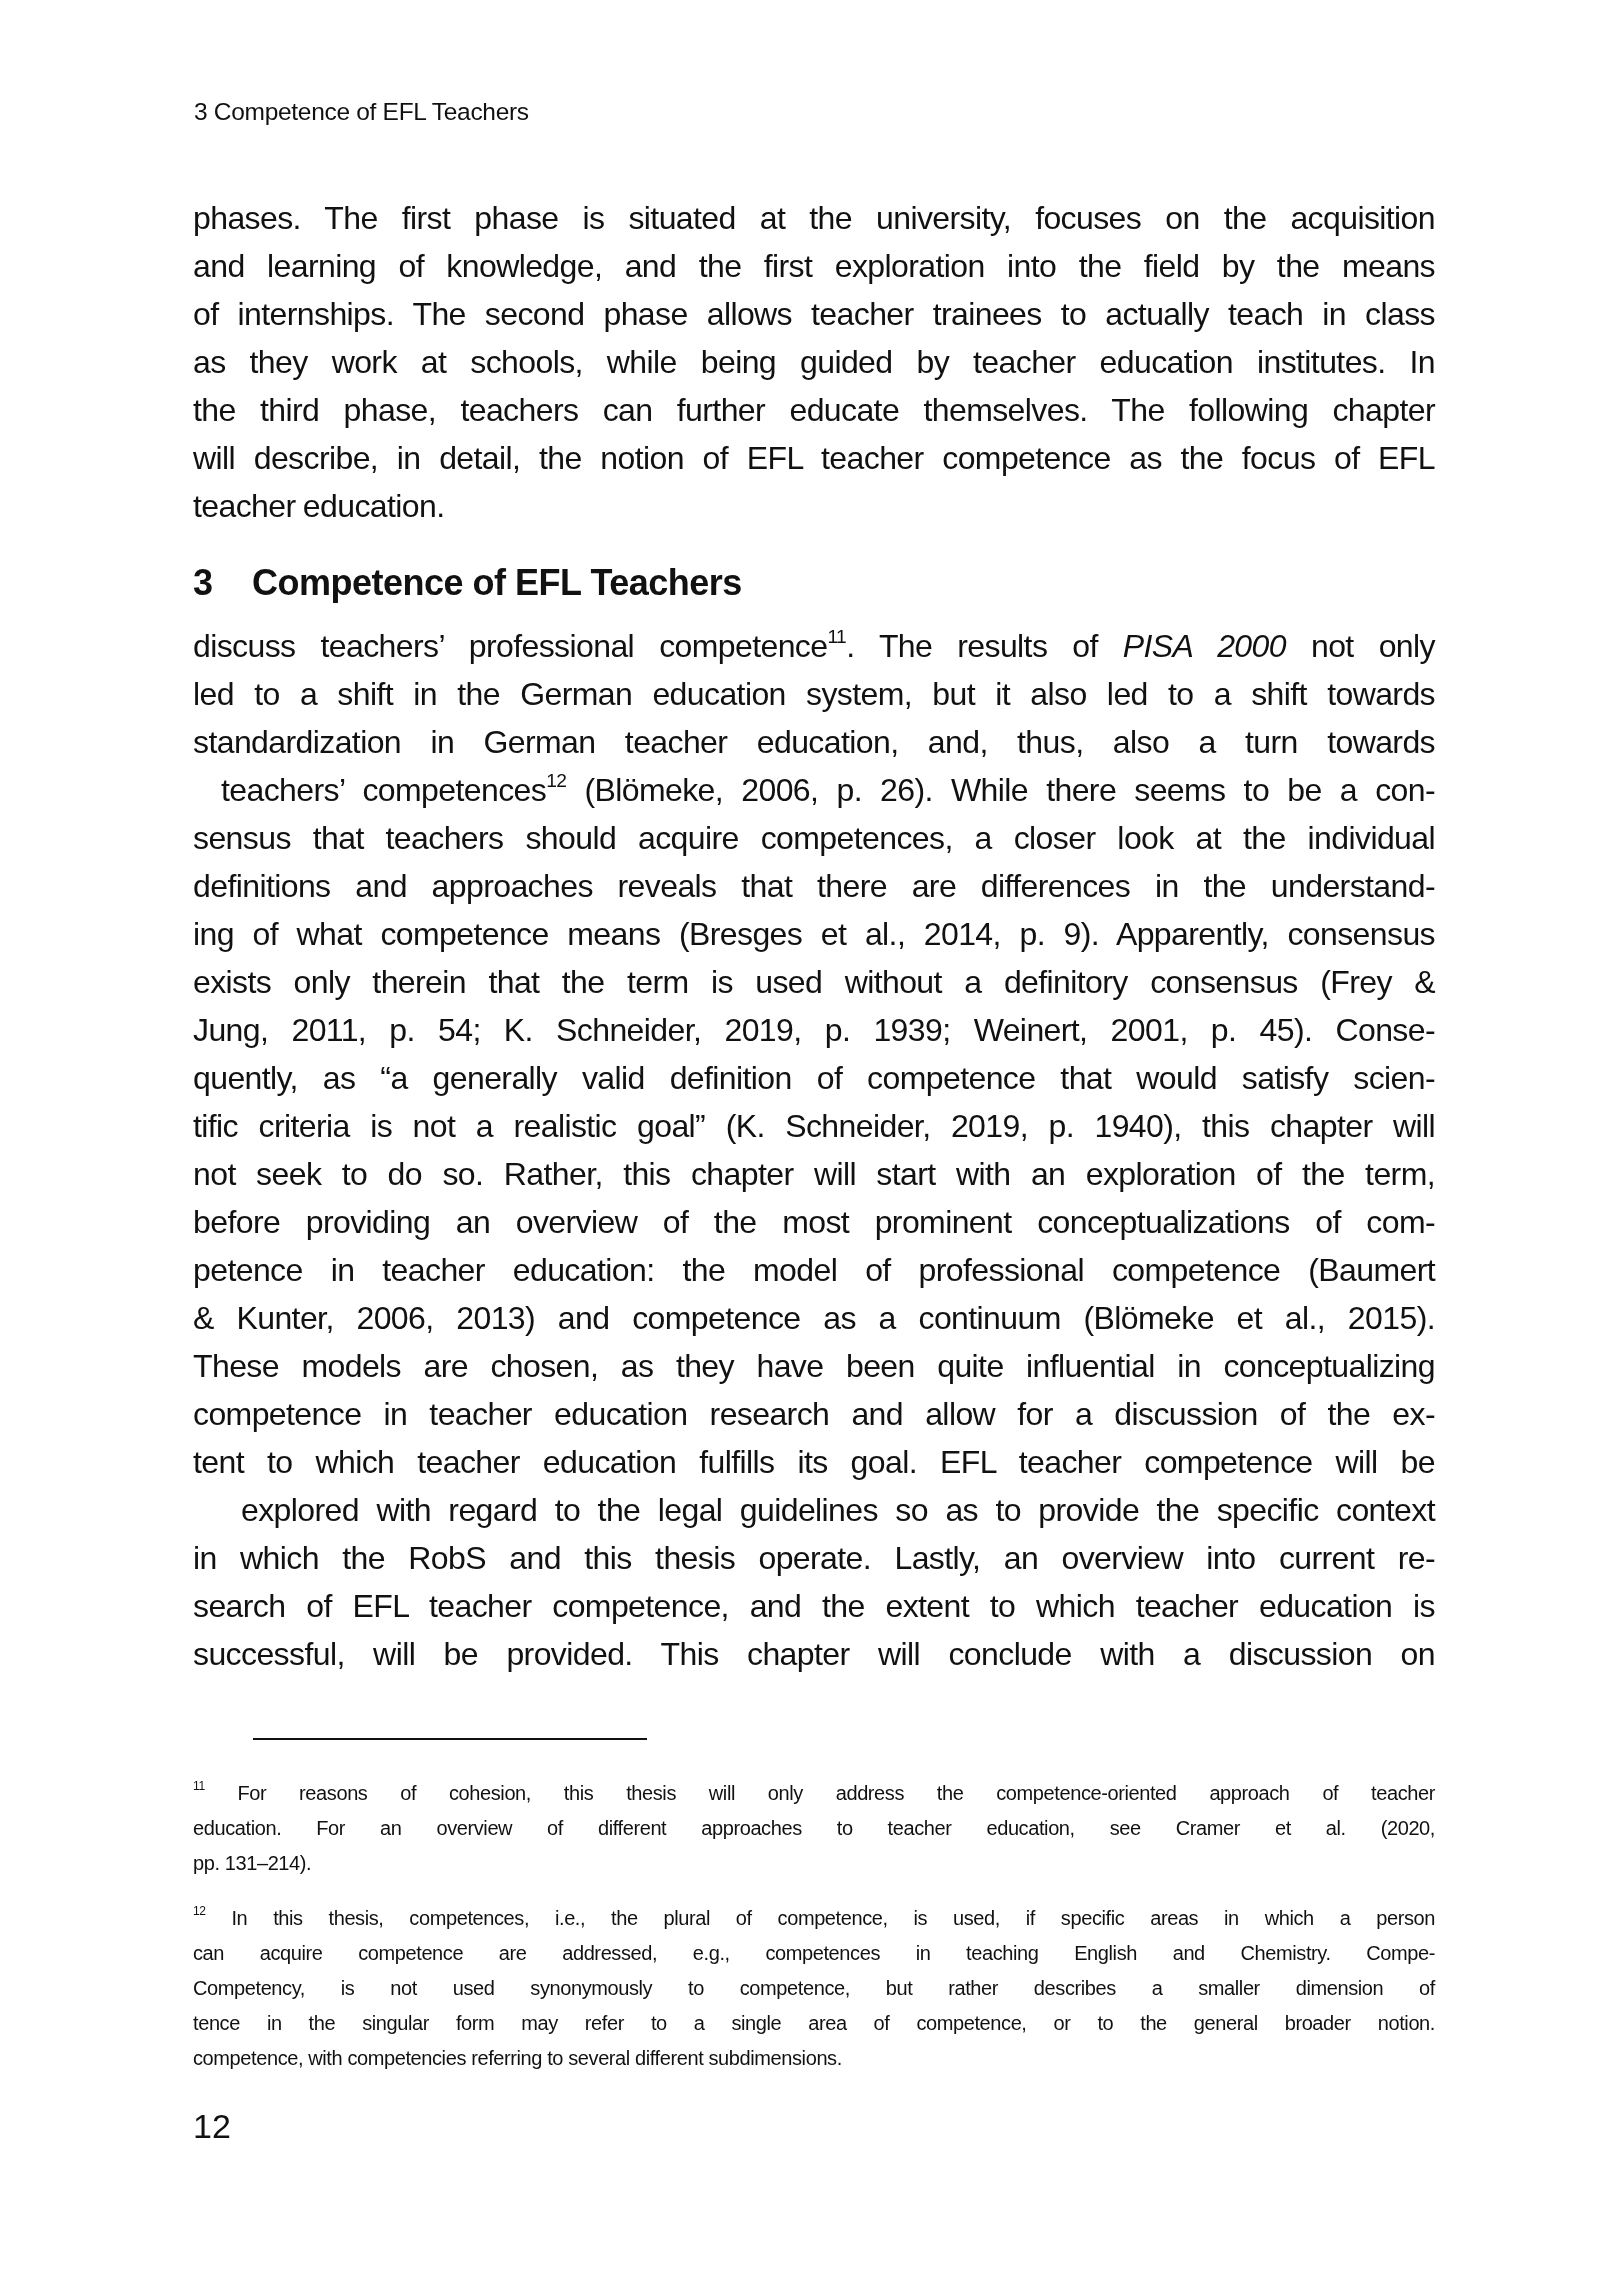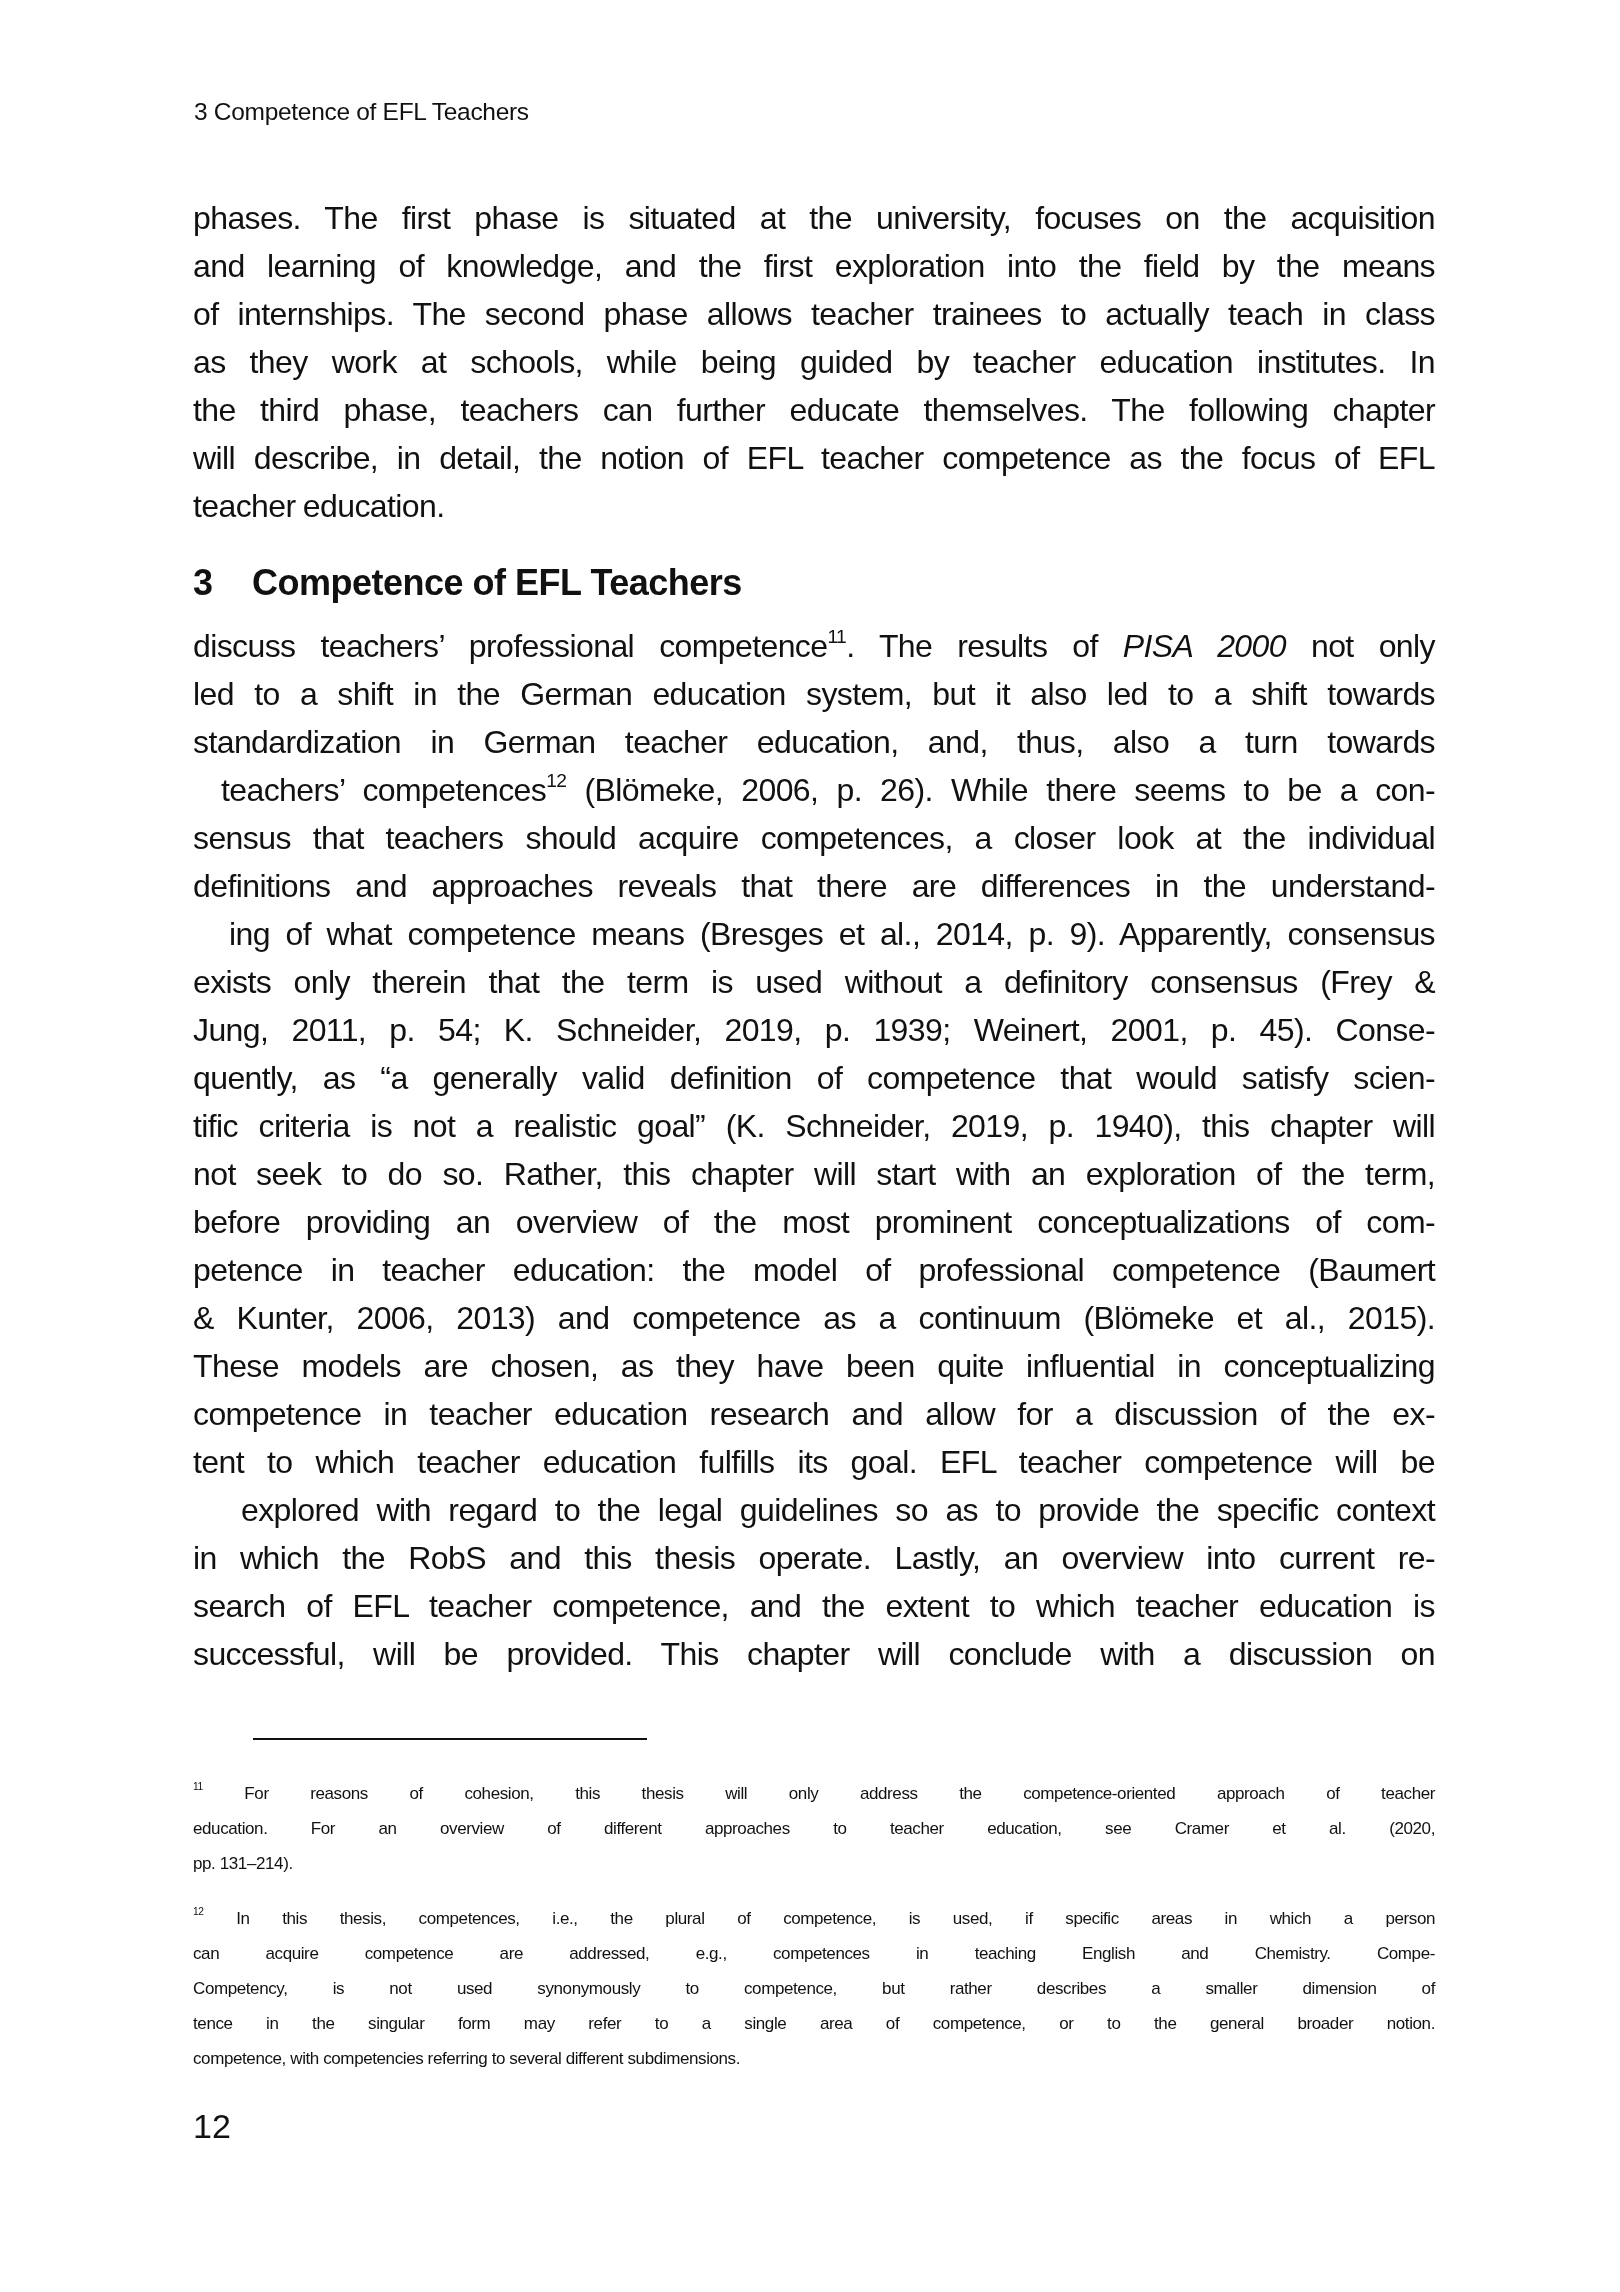--- a/index.html
+++ b/index.html
@@ -3,21 +3,21 @@
 <meta charset="utf-8">
 <style>
   html, body { margin: 0; padding: 0; background: #ffffff; }
   body { width: 1620px; height: 2293px; position: relative; overflow: hidden;
          font-family: "Liberation Sans", "DejaVu Sans", sans-serif; color: #111111; }
   .running-head { position: absolute; left: 194px; top: 98px; font-size: 24.5px; letter-spacing: -0.3px; }
   .block { position: absolute; left: 193px; width: 1242px; }
   .line { display: block; text-align: justify; text-align-last: justify; white-space: nowrap; overflow: visible; }
   .line.last { text-align-last: left; }
   .body-text .line { font-size: 32px; height: 48px; line-height: 48px; letter-spacing: -0.6px; word-spacing: -1px; }
-  .fn-text .line { font-size: 17px; height: 35px; line-height: 35px; letter-spacing: -0.4px; }
+  .fn-text .line { font-size: 20px; height: 35px; line-height: 35px; letter-spacing: -0.4px; }
   .heading { position: absolute; left: 193px; top: 562px; font-size: 36px; font-weight: bold; letter-spacing: -0.5px; }
   .heading .num { display: inline-block; width: 59px; }
   .rule { position: absolute; left: 253px; top: 1738px; width: 394px; height: 2px; background: #111; }
   sup { font-size: 60%; line-height: 0; position: relative; top: -2px; vertical-align: super; }
   .page-num { position: absolute; left: 193px; top: 2107px; font-size: 34px; }
   em { font-style: italic; }
 </style>
 </head>
 <body>
 
@@ -38,21 +38,21 @@
 </div>
 
 <div class="block body-text" style="top:622px;">
   <span class="line" style="white-space: normal;"><span>discuss teachers’ professional competence</span><sup>11</sup><span>. The results of </span><em>PISA 2000</em><span> not only</span></span>
   <span class="line" style="white-space: normal;">led to a shift in the German education system, but it also led to a shift towards</span>
   <span class="line" style="white-space: normal;">standardization in German teacher education, and, thus, also a turn towards</span>
   <span class="line" style="white-space: normal; margin-left: 28px;"><span>teachers’ competences</span><sup>12</sup><span> (Blömeke, 2006, p. 26). While there seems to be a con-</span></span>
   <div id="p2rest">
       <span class="line" style="white-space: normal;">sensus that teachers should acquire competences, a closer look at the individual</span>
       <span class="line" style="white-space: normal;">definitions and approaches reveals that there are differences in the understand-</span>
-      <span class="line" style="white-space: normal; margin-left: 36px;">ing of what competence means (Bresges et al., 2014, p. 9). Apparently, consensus</span>
+      <span class="line" style="white-space: normal;">ing of what competence means (Bresges et al., 2014, p. 9). Apparently, consensus</span>
       <span class="line" style="white-space: normal;">exists only therein that the term is used without a definitory consensus (Frey &amp;</span>
       <span class="line" style="white-space: normal;">Jung, 2011, p. 54; K. Schneider, 2019, p. 1939; Weinert, 2001, p. 45). Conse-</span>
       <span class="line" style="white-space: normal;">quently, as “a generally valid definition of competence that would satisfy scien-</span>
       <span class="line" style="white-space: normal;">tific criteria is not a realistic goal” (K. Schneider, 2019, p. 1940), this chapter will</span>
       <span class="line" style="white-space: normal;">not seek to do so. Rather, this chapter will start with an exploration of the term,</span>
       <span class="line" style="white-space: normal;">before providing an overview of the most prominent conceptualizations of com-</span>
       <span class="line" style="white-space: normal;">petence in teacher education: the model of professional competence (Baumert</span>
       <span class="line" style="white-space: normal;">&amp; Kunter, 2006, 2013) and competence as a continuum (Blömeke et al., 2015).</span>
       <span class="line" style="white-space: normal;">These models are chosen, as they have been quite influential in conceptualizing</span>
       <span class="line" style="white-space: normal;">competence in teacher education research and allow for a discussion of the ex-</span>

